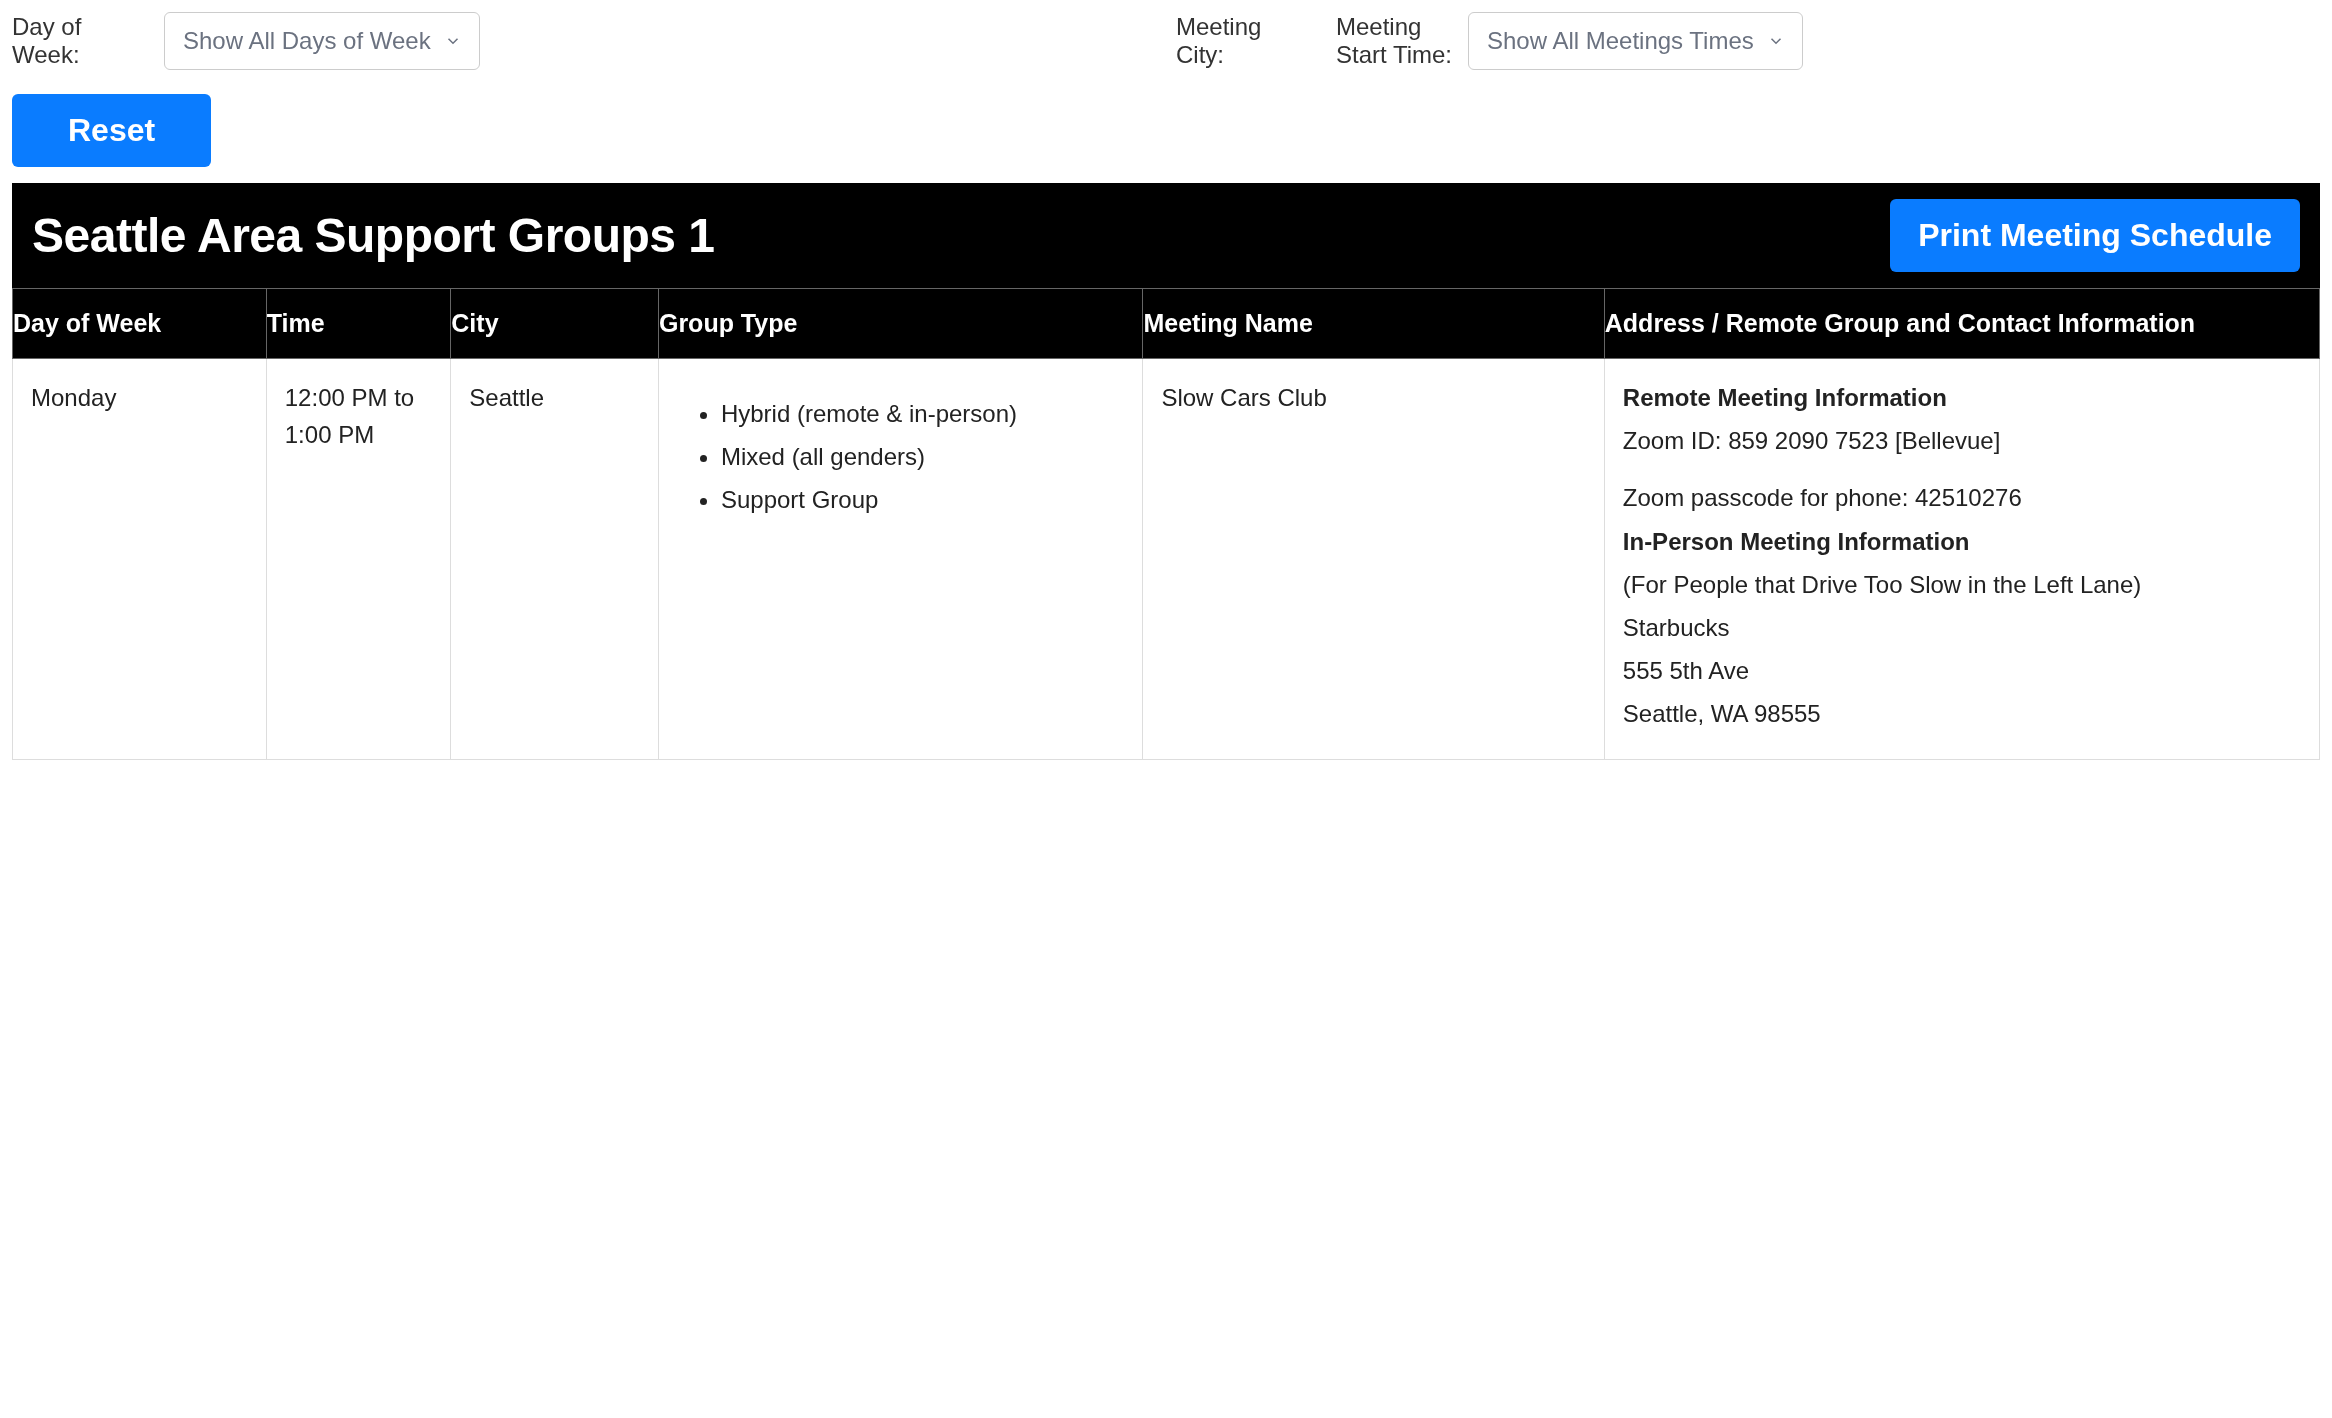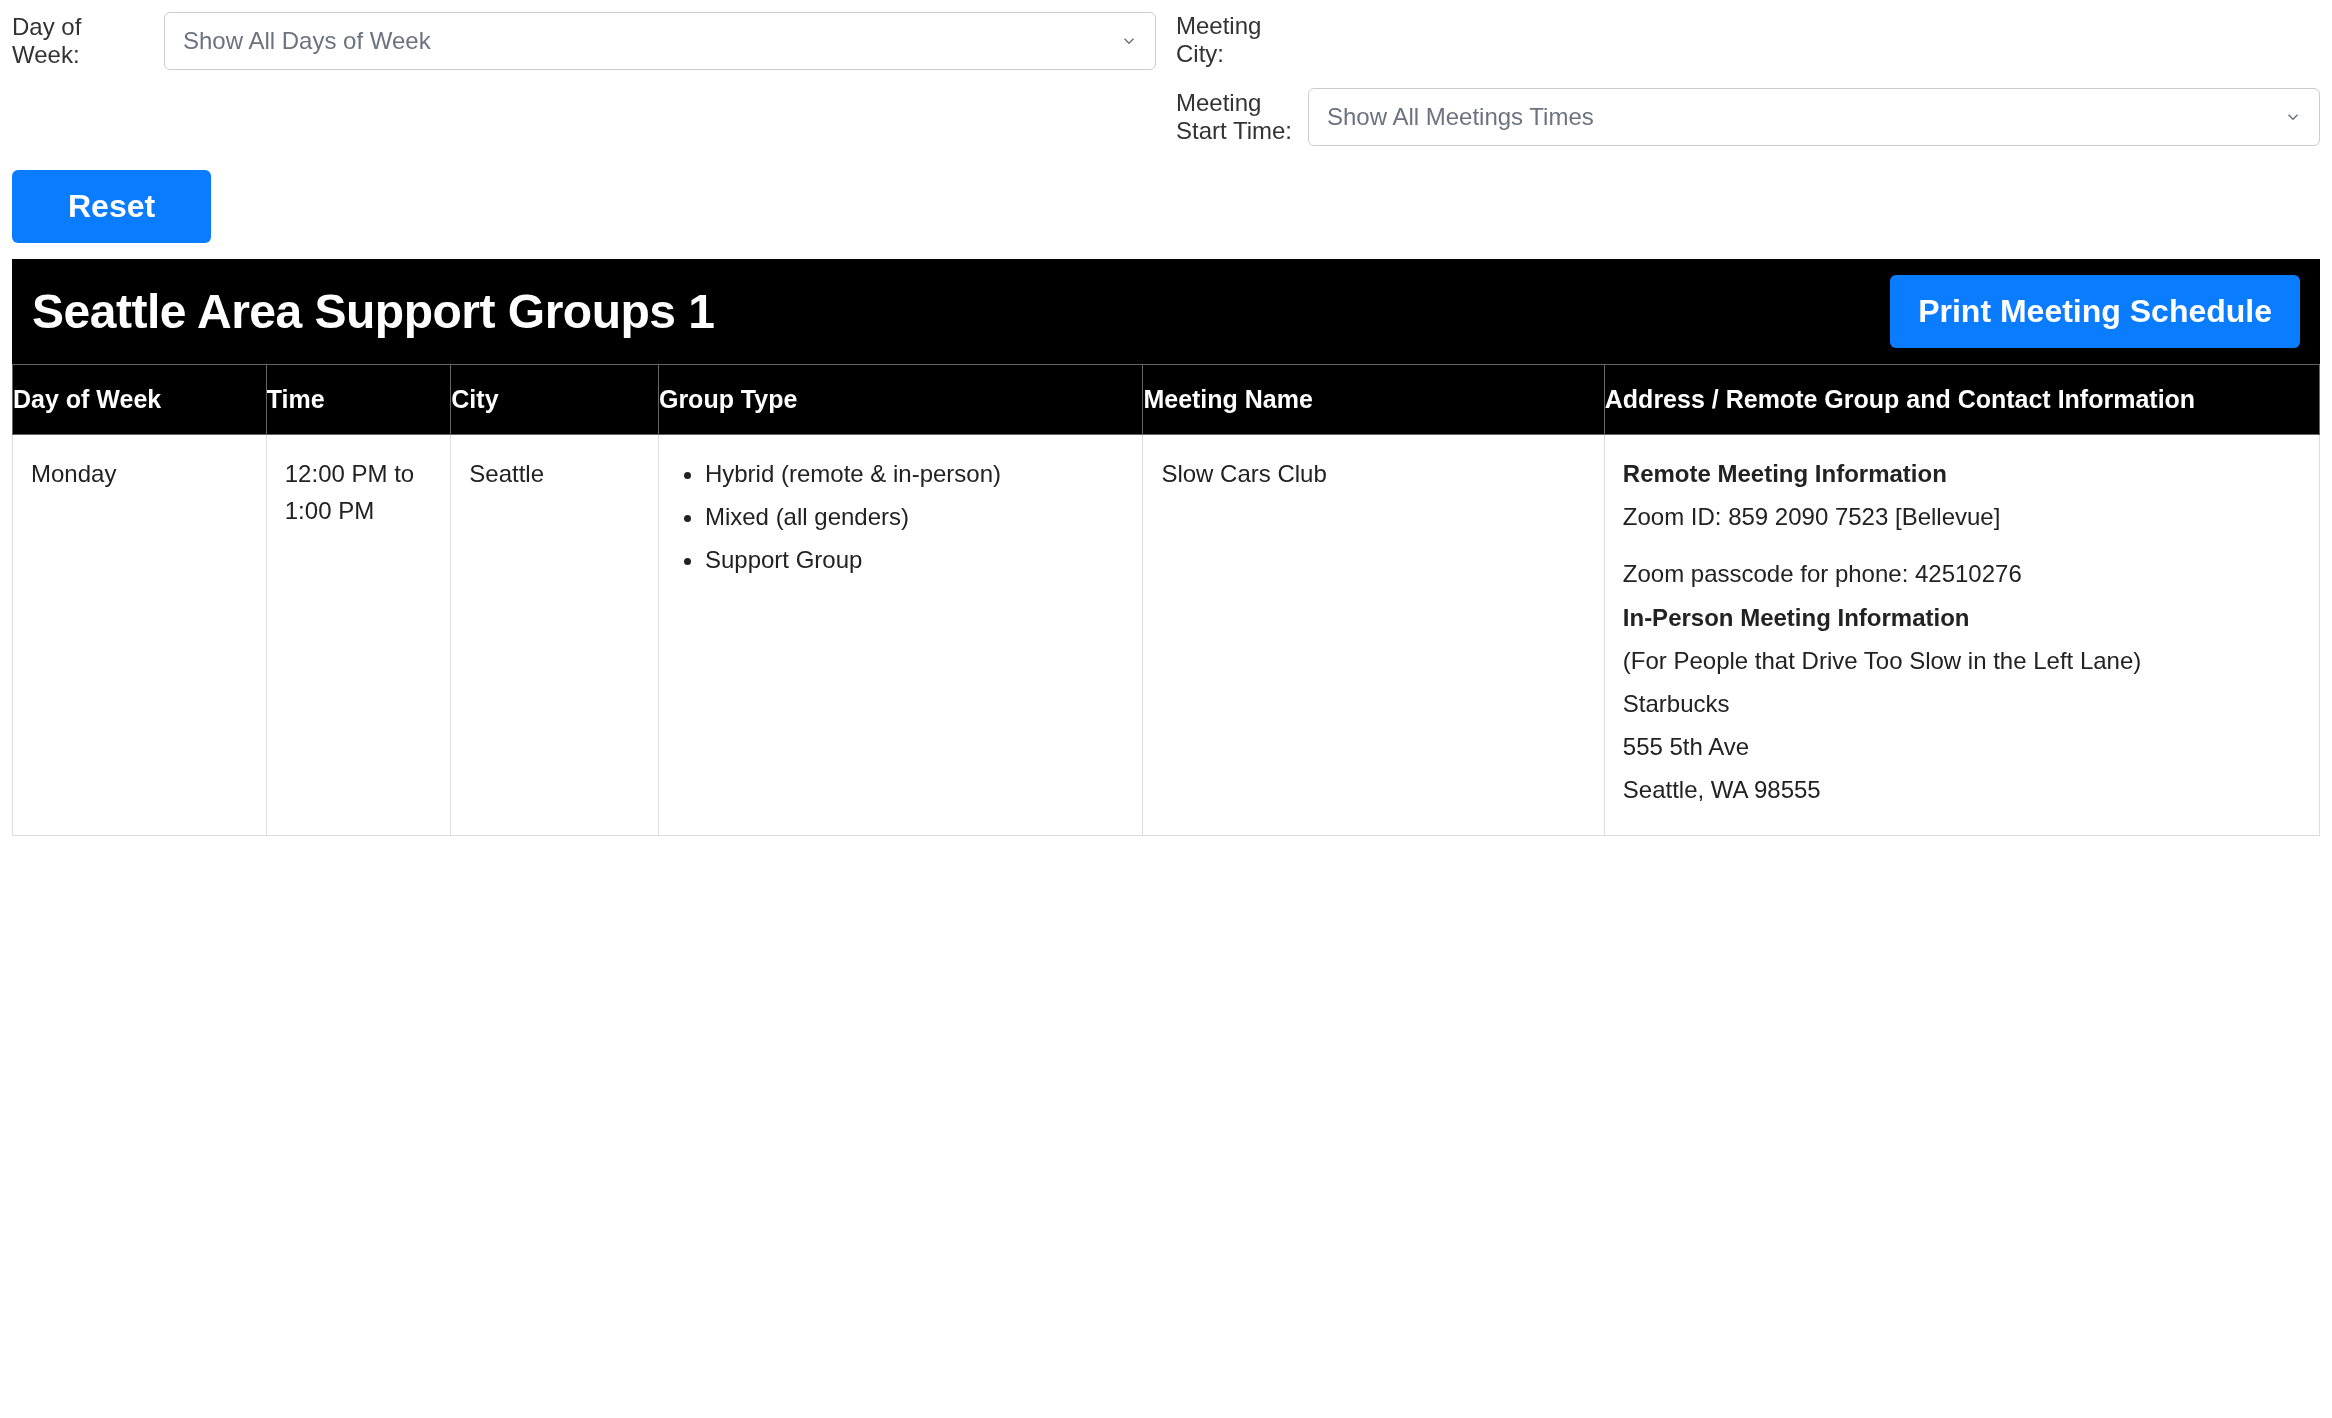--- a/index.html
+++ b/index.html
@@ -12,21 +12,20 @@
     background: #fff;
   }
   .filters {
     display: flex;
     gap: 20px;
     margin-bottom: 24px;
   }
   .filter-col {
     flex: 1;
     display: flex;
-    flex-direction: column;
     gap: 20px;
   }
   .filter-row {
     display: flex;
     align-items: center;
     gap: 12px;
   }
   .filter-label {
     width: 140px;
     font-size: 24px;
@@ -106,21 +105,21 @@
   tbody td {
     background: #fff;
     color: #222;
     font-size: 24px;
     padding: 20px 18px;
     border: 1px solid #ddd;
     vertical-align: top;
     line-height: 1.55;
   }
   ul.group-types {
-    margin: 0;
+    margin: 16px;
     padding-left: 28px;
   }
   ul.group-types li {
     margin-bottom: 6px;
   }
   .addr-block p { margin: 0 0 6px 0; }
   .addr-block .spacer { height: 14px; }
   .addr-block strong { font-weight: 700; }
   .col-day   { width: 11%; }
   .col-time  { width: 8%; }

